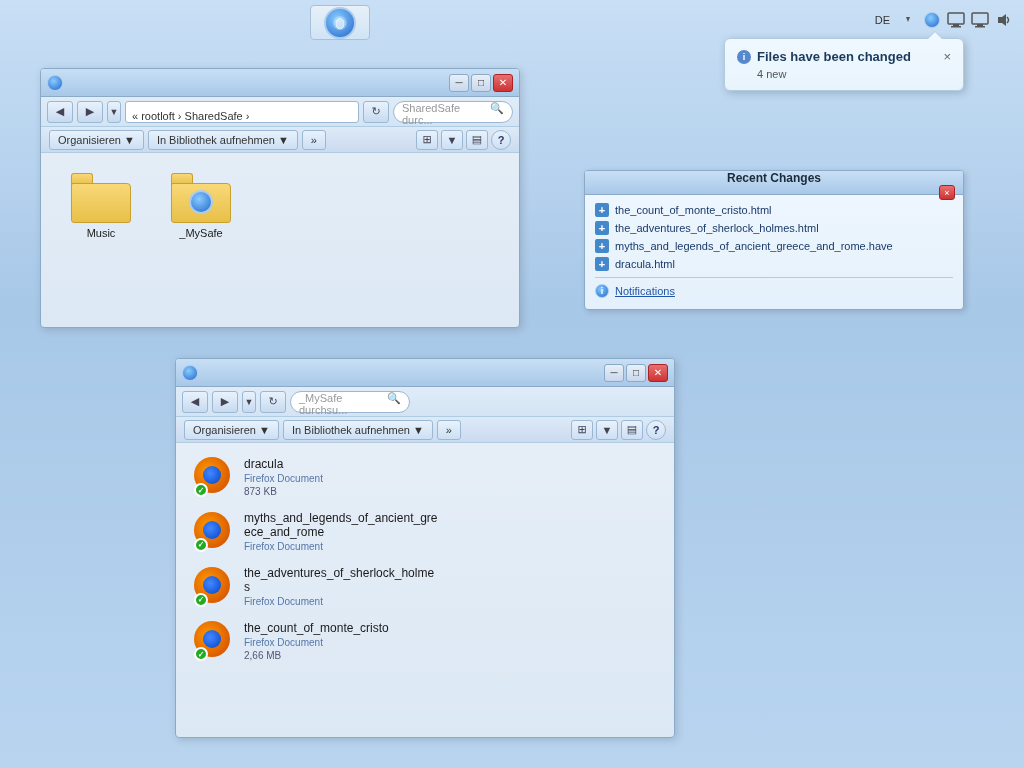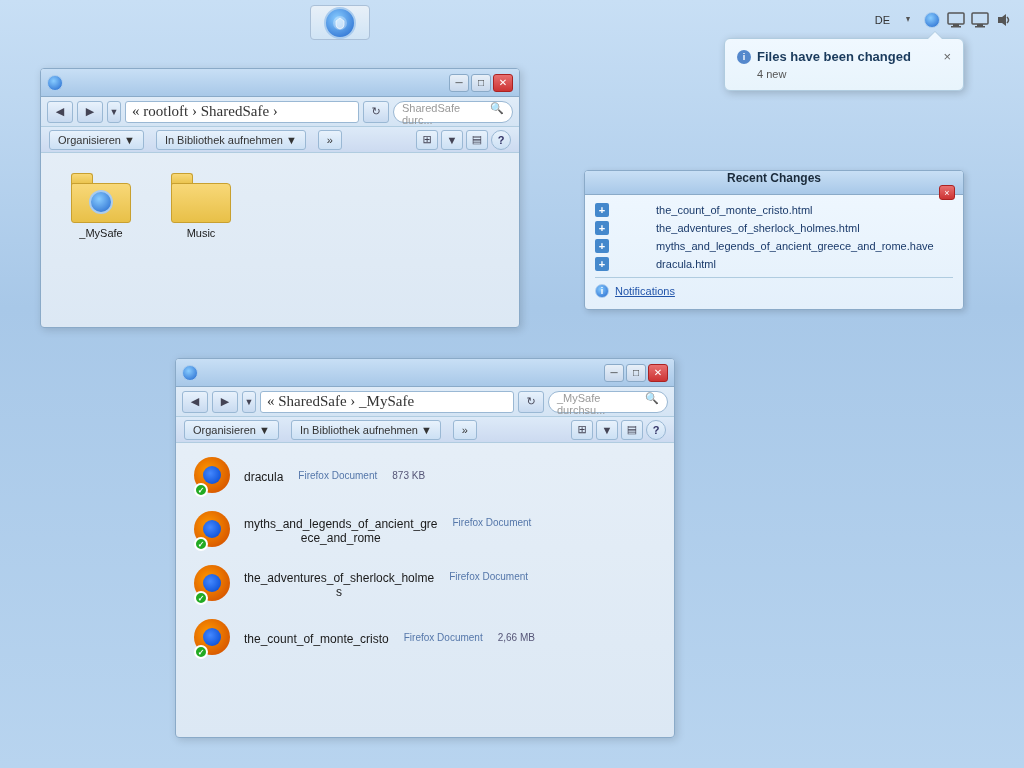--- a/index.html
+++ b/index.html
@@ -215,26 +215,25 @@
       font-size: 11px;
       color: #445;
     }
     .breadcrumb-bar {
       flex: 1;
       height: 22px;
       background: white;
       border: 1px solid #9ab8d4;
       border-radius: 3px;
       display: flex;
-      align-items: center;
+      align-items: flex-end;
       padding: 0 6px;
-      font-size: 15px;
+      font-size: 11px;
       color: #333;
       gap: 2px;
-      font-family: Liberation Serif, serif;
     }
     .breadcrumb-arrow { color: #888; font-size: 10px; }
     .search-box {
       width: 120px;
       height: 22px;
       background: white;
       border: 1px solid #9ab8d4;
       border-radius: 11px;
       display: flex;
       align-items: flex-start;
@@ -244,21 +243,21 @@
     }
 
     
     .toolbar {
       height: 26px;
       background: linear-gradient(180deg, #ddeaf8 0%, #ccdaf0 100%);
       border-bottom: 1px solid #b0cce0;
       display: flex;
       align-items: center;
       padding: 0 8px;
-      gap: 12px;
+      gap: 4px;
     }
     .toolbar-btn {
       height: 20px;
       padding: 0 8px;
       background: linear-gradient(180deg, #e8f2fc 0%, #cce0f4 100%);
       border: 1px solid #9ab8d4;
       border-radius: 3px;
       cursor: pointer;
       font-size: 11px;
       color: #333;
@@ -394,23 +393,22 @@
       border: 2px solid white;
       display: flex;
       align-items: center;
       justify-content: center;
       color: white;
       font-size: 8px;
       font-weight: bold;
     }
     .file-info {
       display: flex;
-      flex-direction: row;
-      gap: 15px;
-      text-align: center;
+      flex-direction: column;
+      gap: 2px;
     }
     .file-name {
       font-size: 12px;
       color: #1a1a1a;
       font-weight: 500;
     }
     .file-type {
       font-size: 10px;
       color: #5577aa;
     }
@@ -455,21 +453,20 @@
       justify-content: center;
       color: white;
       font-size: 11px;
       font-weight: bold;
       flex-shrink: 0;
     }
     .rc-filename {
       font-size: 11px;
       color: #1a3a6a;
       text-decoration: none;
-      margin-left: 41px;
     }
     .rc-divider {
       height: 1px;
       background: #b0cce0;
       margin: 4px 0;
     }
     .rc-notifications {
       display: flex;
       align-items: center;
       gap: 6px;
@@ -599,41 +596,41 @@
       <span>»</span>
     </div>
     <div style="margin-left:auto;display:flex;gap:3px;">
       <div class="view-btn">⊞</div>
       <div class="view-btn">▼</div>
       <div class="view-btn">▤</div>
       <div class="help-btn">?</div>
     </div>
   </div>
   <div class="folder-area">
+
+    <div class="folder-item">
+      <div class="folder-icon">
+        <div class="folder-tab"></div>
+        <div class="folder-body"></div>
+      </div>
+      <span class="folder-label">Music</span>
+    </div>
 
     <div class="folder-item">
       <div class="folder-icon">
         <div class="folder-tab"></div>
         <div class="folder-body">
           <div class="folder-special">
             <div style="width:24px;height:24px;background:radial-gradient(circle at 40% 35%,#88ccff,#2266cc);border-radius:50%;border:2px solid #aaccee;"></div>
           </div>
         </div>
       </div>
       <span class="folder-label">_MySafe</span>
     </div>
 
-    <div class="folder-item">
-      <div class="folder-icon">
-        <div class="folder-tab"></div>
-        <div class="folder-body"></div>
-      </div>
-      <span class="folder-label">Music</span>
-    </div>
-
   </div>
 </div>
 
 <div class="recent-changes">
   <div class="rc-titlebar">
     <span class="rc-title">Recent Changes</span>
     <div class="window-controls">
       <div class="win-btn close-btn" style="width:16px;height:15px;font-size:9px;">×</div>
     </div>
   </div>
@@ -668,23 +665,20 @@
     <div class="window-controls">
       <div class="win-btn">─</div>
       <div class="win-btn">□</div>
       <div class="win-btn close-btn">✕</div>
     </div>
   </div>
   <div class="address-bar">
     <div class="nav-btn">◀</div>
     <div class="nav-btn">▶</div>
     <div class="nav-btn" style="width:14px;font-size:9px;">▼</div>
-    <div class="breadcrumb-bar">
-      <span>« SharedSafe › _MySafe</span>
-    </div>
     <div class="nav-btn">↻</div>
     <div class="search-box">
       <span>_MySafe durchsu...</span>
       <span style="margin-left:auto;">🔍</span>
     </div>
   </div>
   <div class="toolbar">
     <div class="toolbar-btn">
       <span>Organisieren</span>
       <span>▼</span>

